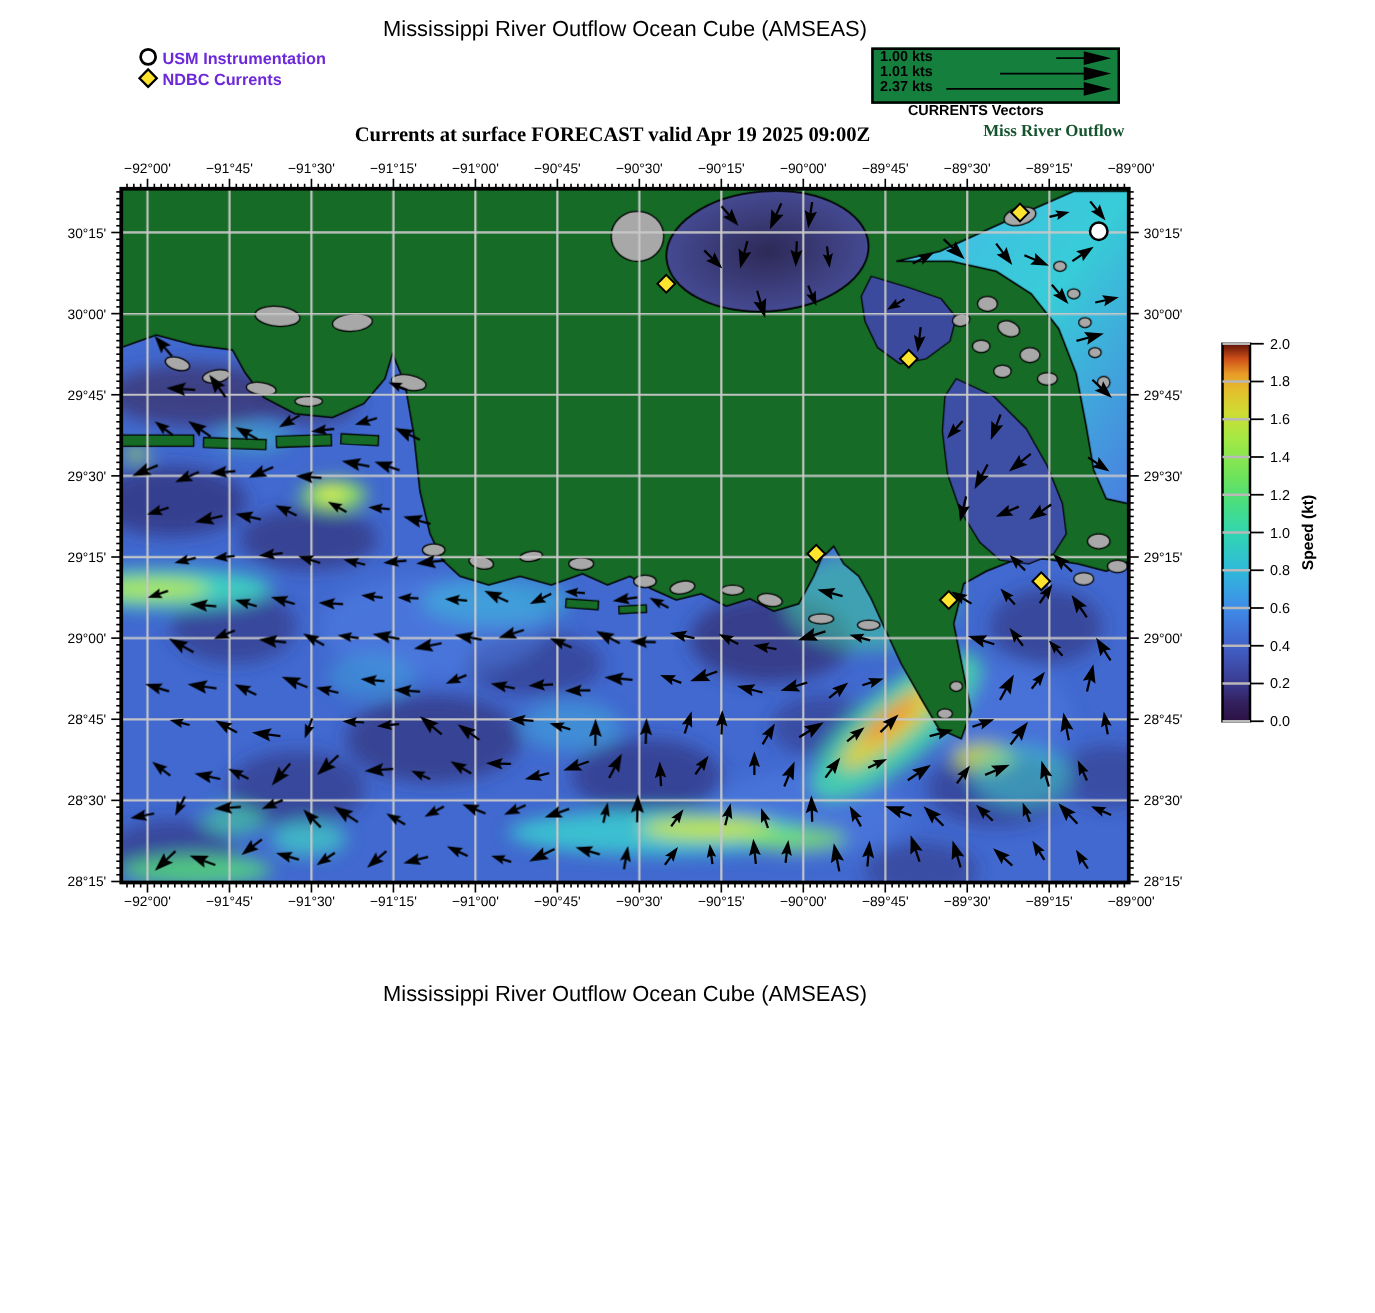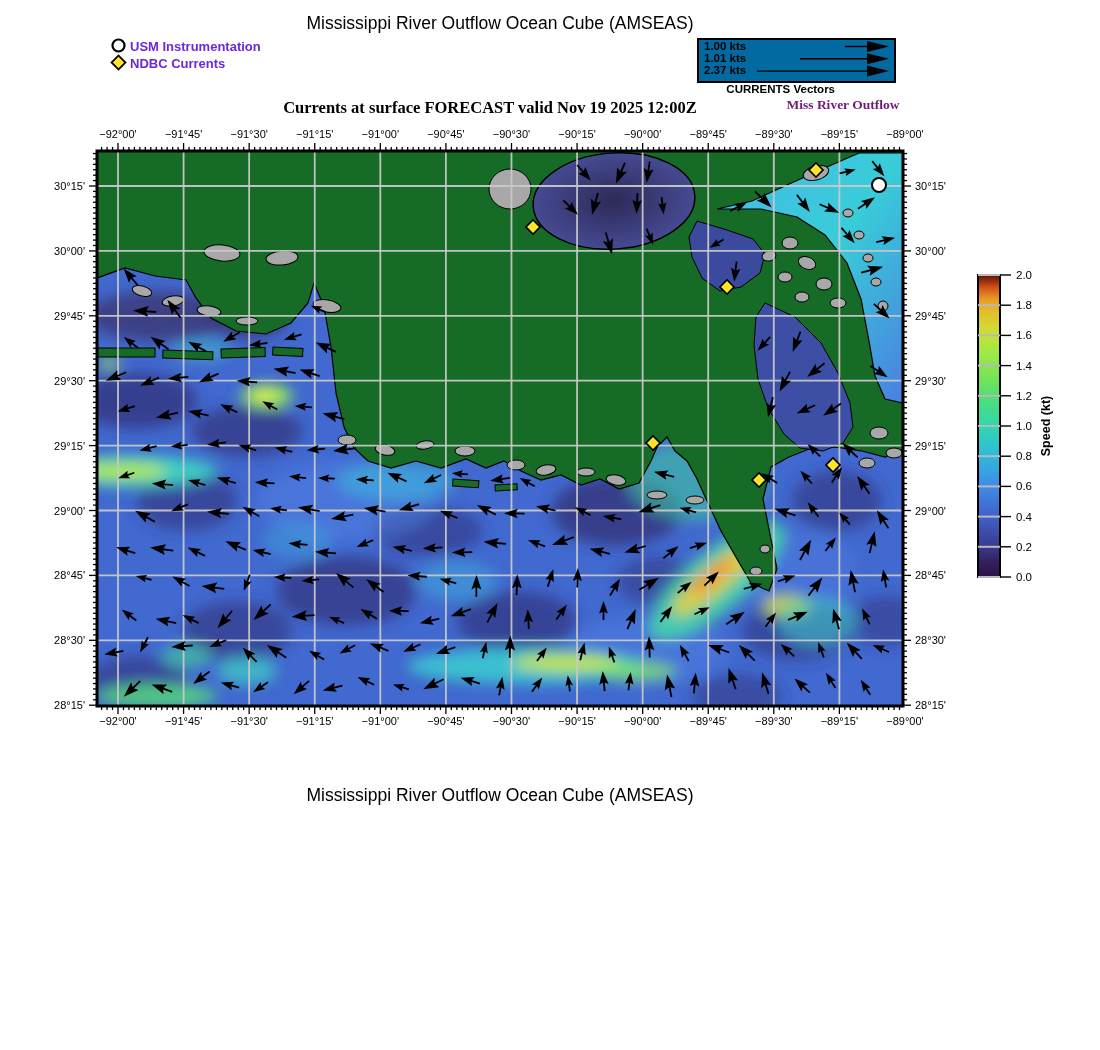--- a/index.html
+++ b/index.html
@@ -5,26 +5,26 @@
   html,body{margin:0;padding:0;background:#fff;}
   .page{position:relative;width:1100px;height:1050px;background:#fff;overflow:hidden;
         font-family:"Liberation Sans",sans-serif;}
   .title-top,.title-bottom{position:absolute;left:0;width:1000px;text-align:center;
         font-weight:normal;font-size:17.5px;color:#000;}
   .title-top{top:13px;}
   .title-bottom{top:785px;}
   .subtitle{position:absolute;left:0;top:98px;width:980px;text-align:center;
         font-family:"Liberation Serif",serif;font-weight:bold;font-size:16.5px;color:#000;}
   .outflow{position:absolute;left:743px;top:97px;width:200px;text-align:center;
-        font-family:"Liberation Serif",serif;font-weight:bold;font-size:13.5px;color:#701a75;}
+        font-family:"Liberation Serif",serif;font-weight:bold;font-size:13.5px;color:#14532d;}
   .usm-legend{position:absolute;left:110px;top:37px;}
   .usm-row{display:flex;align-items:flex-end;height:17px;font-weight:bold;font-size:13px;color:#6d28d9;}
   .usm-row svg{margin-right:3px;}
   .vec-box{position:absolute;left:697px;top:38px;width:195px;height:41px;
-        border:2.5px solid #000;background:#0369a1;}
+        border:2.5px solid #000;background:#15803d;}
   .vec-label{position:absolute;left:5px;font-weight:bold;font-size:11.5px;color:#000;line-height:13px;}
   .vec-caption{position:absolute;left:699px;top:83px;width:136px;text-align:right;
         font-weight:bold;font-size:11.5px;color:#000;}
   svg text{font-family:"Liberation Sans",sans-serif;}
 </style>
 </head>
 <body>
 
 <div class="page">
   <div class="title-top">Mississippi River Outflow Ocean Cube (AMSEAS)</div>
@@ -52,21 +52,21 @@
         <line x1="146" y1="6.5" x2="172" y2="6.5" stroke="#000" stroke-width="1.4"></line>
         <polygon points="190,6.5 168,1 168,12" fill="#000"></polygon>
         <line x1="101" y1="18.8" x2="172" y2="18.8" stroke="#000" stroke-width="1.4"></line>
         <polygon points="190,18.8 168,13.3 168,24.3" fill="#000"></polygon>
         <line x1="58" y1="31.1" x2="172" y2="31.1" stroke="#000" stroke-width="1.4"></line>
         <polygon points="190,31.1 168,25.6 168,36.6" fill="#000"></polygon>
       </svg>
   </div>
   <div class="vec-caption">CURRENTS Vectors</div>
 
-  <div class="subtitle">Currents at surface FORECAST valid Nov 19 2025 12:00Z</div>
+  <div class="subtitle">Currents at surface FORECAST valid Apr 19 2025 09:00Z</div>
   <div class="outflow">Miss River Outflow</div>
 
   <svg id="map-svg" width="1100" height="760" viewBox="0 0 1100 760" style="position:absolute;left:0;top:0">
       <defs>
         <filter id="blur" x="-40%" y="-40%" width="180%" height="180%">
           <feGaussianBlur stdDeviation="7"></feGaussianBlur>
         </filter>
         <linearGradient id="cbgrad" x1="0" y1="1" x2="0" y2="0">
           <stop offset="0" stop-color="#2b1244"></stop>
           <stop offset="0.05" stop-color="#33205e"></stop>

